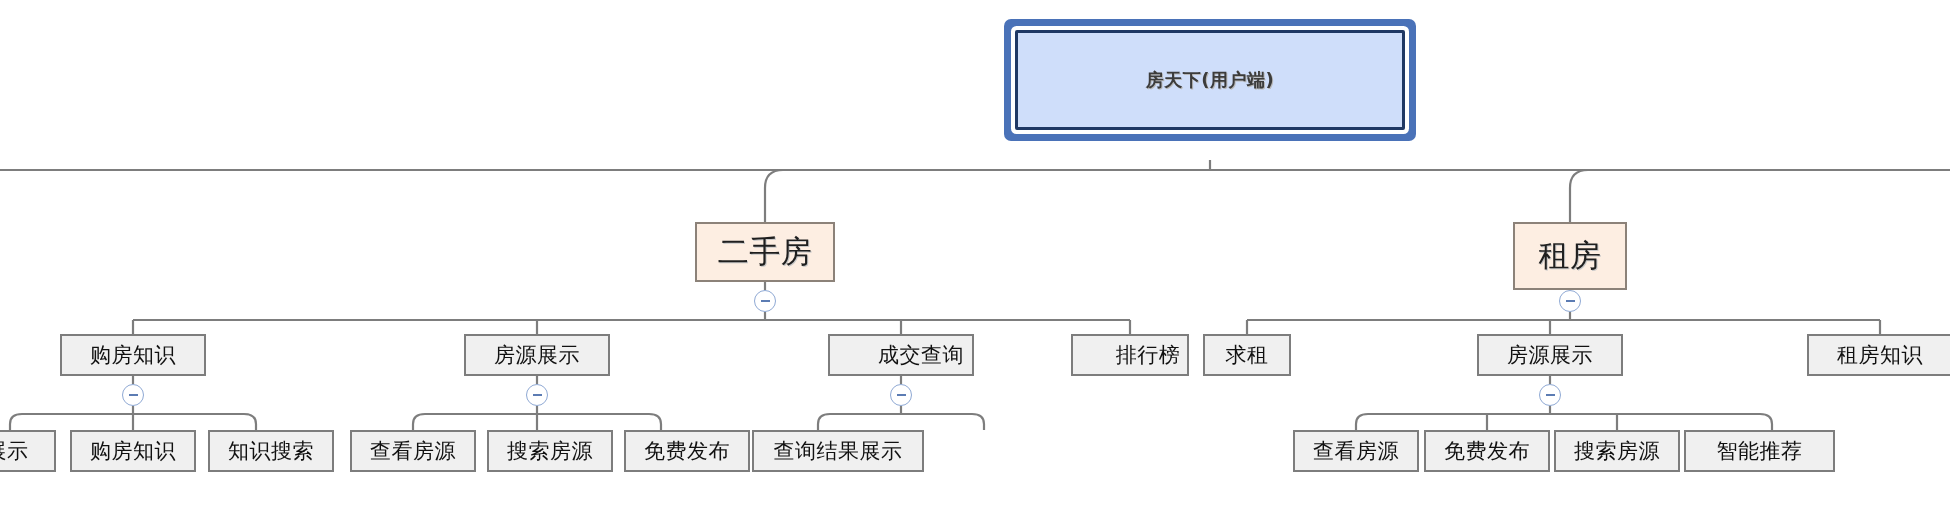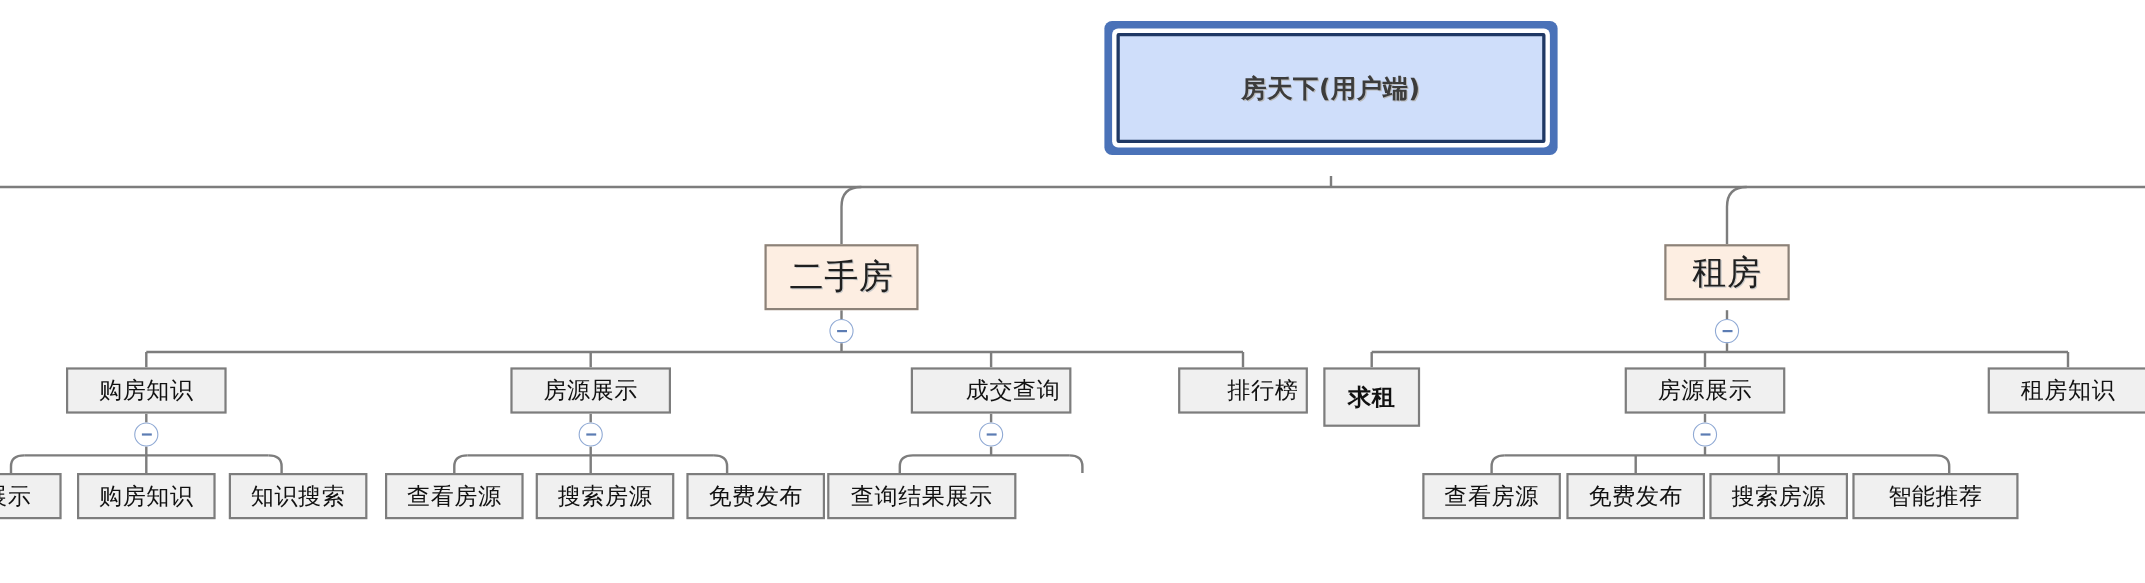--- a/index.html
+++ b/index.html
@@ -21,21 +21,21 @@
     color:#1a1a1a;
     letter-spacing:0.5px;
   }
 
   
   .node-root{
     background:#cfdefa;
     border:3px solid #1f3864;
     border-radius:2px;
     box-shadow:0 0 0 4px #ffffff, 0 0 0 11px #4a72b8;
-    font-size:23px;
+    font-size:18px;
     font-weight:bold;
     color:#3c3c3c;
     text-shadow:1px 1px 0 #b9b9b9;
   }
 
   .node-l2{
     background:#fdeee2;
     border:2px solid #8c8279;
     font-size:31px;
     color:#1f1f1f;
@@ -134,21 +134,21 @@
     </g>
   </svg>
 
   <div class="node node-root" style="left:1015px;top:30px;width:390px;height:100px;">房天下(用户端)</div>
 
   <div class="node node-l2" style="left:695px;top:222px;width:140px;height:60px;">二手房</div>
   <div class="collapse" style="left:754px;top:290px;">
     <span></span>
   </div>
 
-  <div class="node node-l2" style="left:1513px;top:222px;width:114px;height:51px;">租房</div>
+  <div class="node node-l2" style="left:1513px;top:222px;width:114px;height:68px;">租房</div>
   <div class="collapse" style="left:1559px;top:290px;">
     <span></span>
   </div>
 
   <div class="node node-l3" style="left:60px;top:334px;width:146px;height:42px;">购房知识</div>
   <div class="collapse" style="left:122px;top:384px;">
     <span></span>
   </div>
 
   <div class="node node-l3" style="left:464px;top:334px;width:146px;height:42px;">房源展示</div>
@@ -156,21 +156,21 @@
     <span></span>
   </div>
 
   <div class="node node-l3" style="left:828px;top:334px;width:146px;height:42px;padding-left:40px;">成交查询</div>
   <div class="collapse" style="left:890px;top:384px;">
     <span></span>
   </div>
 
   <div class="node node-l3" style="left:1071px;top:334px;width:118px;height:42px;padding-left:36px;">排行榜</div>
 
-  <div class="node node-l3" style="left:1203px;top:334px;width:88px;height:54px;font-weight:bold;">求租</div>
+  <div class="node node-l3" style="left:1203px;top:334px;width:88px;height:42px;">求租</div>
 
   <div class="node node-l3" style="left:1477px;top:334px;width:146px;height:42px;">房源展示</div>
   <div class="collapse" style="left:1539px;top:384px;">
     <span></span>
   </div>
 
   <div class="node node-l3" style="left:1807px;top:334px;width:146px;height:42px;">租房知识</div>
 
   <div class="node node-l4" style="left:-42px;top:430px;width:98px;height:42px;">展示</div>
 

